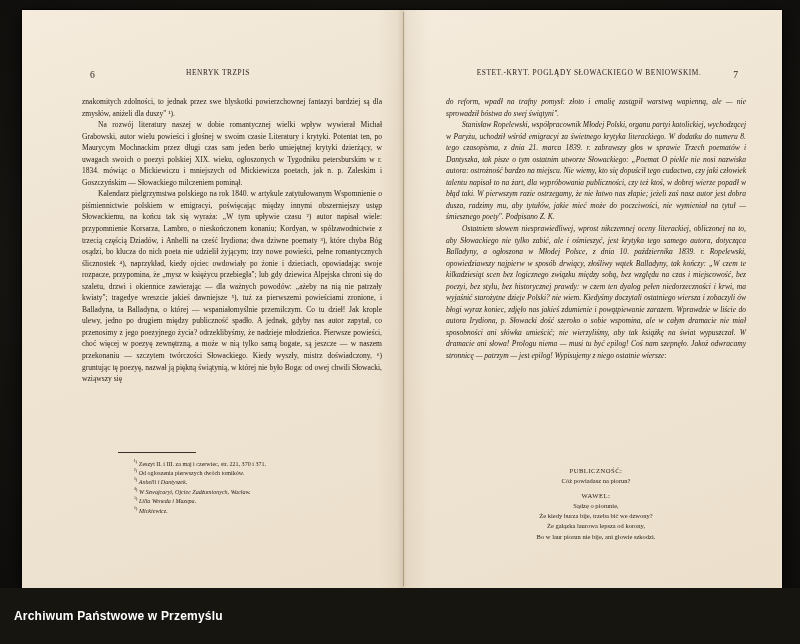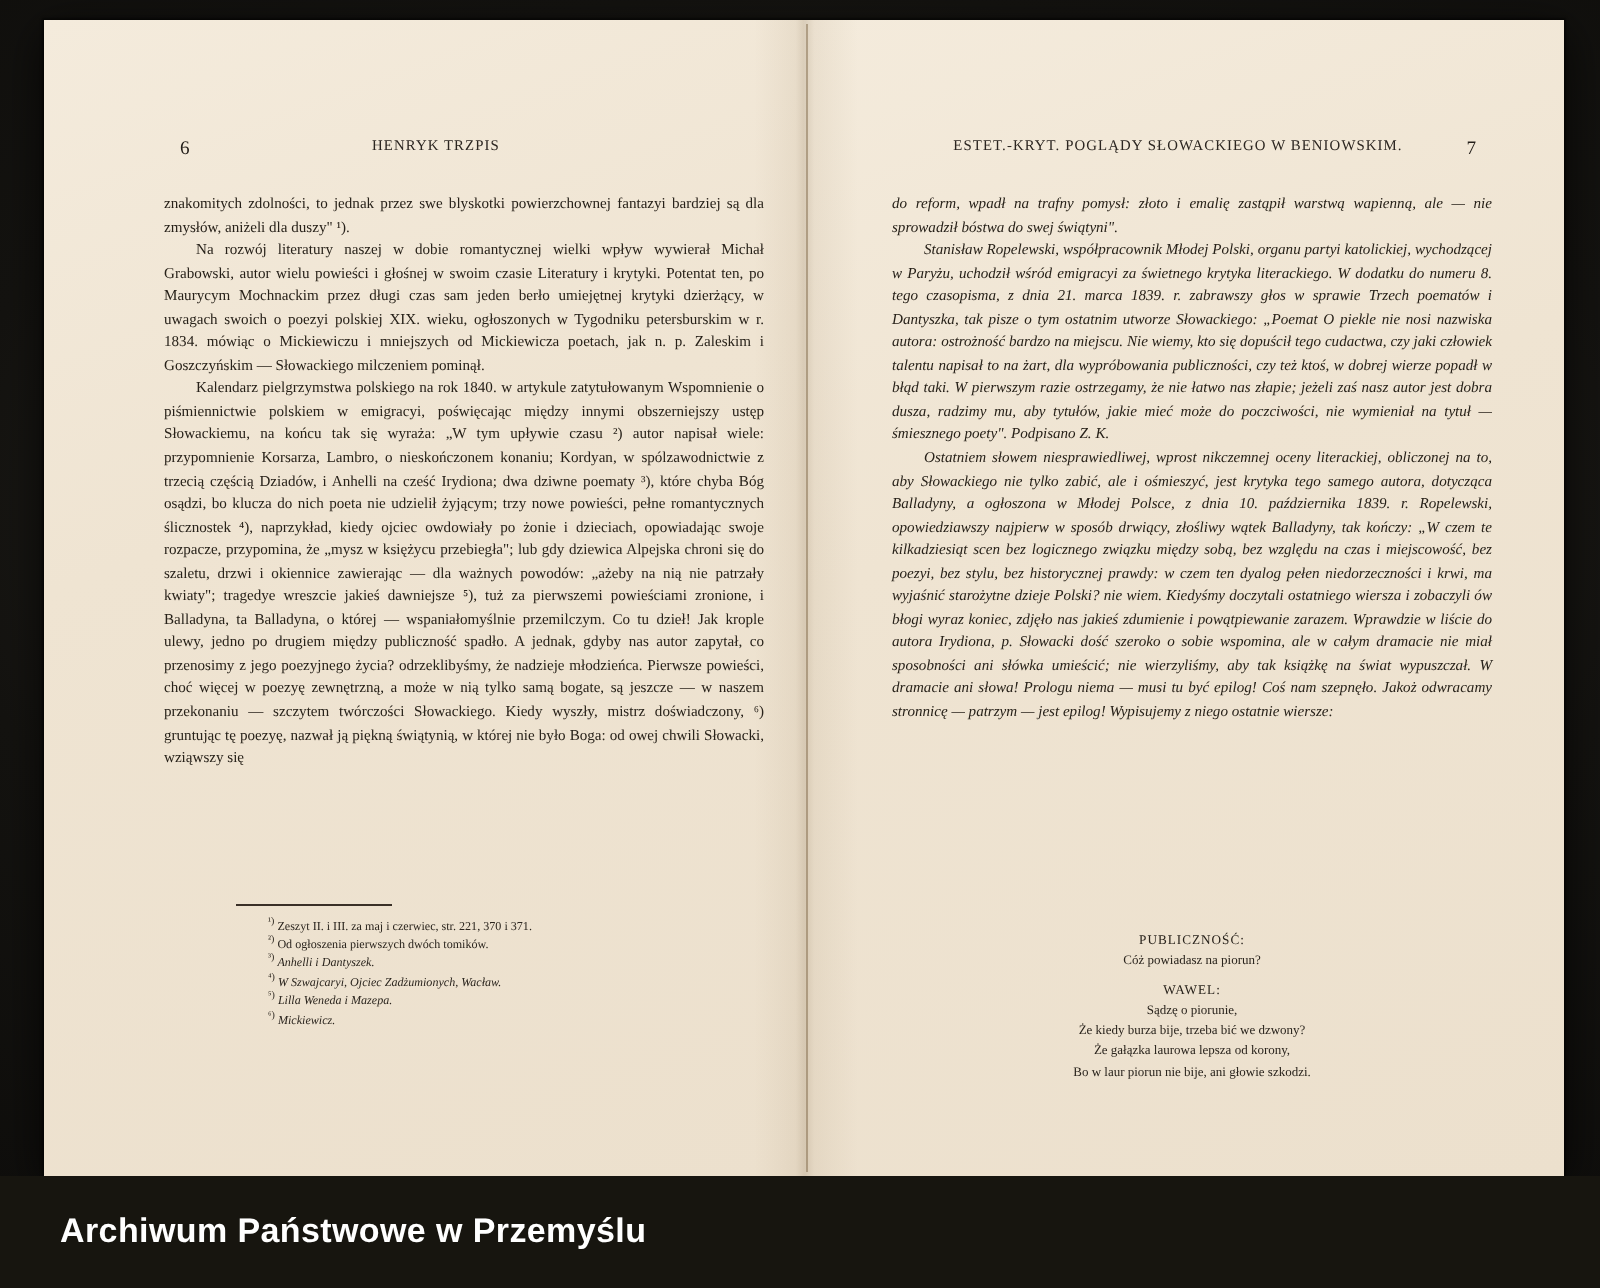--- a/index.html
+++ b/index.html
@@ -202,24 +202,24 @@
     position: absolute;
     left: 0;
     bottom: 0;
     width: 800px;
     height: 56px;
     background: #17150f;
     display: flex;
     align-items: center;
   }
   #watermark-text {
-    margin-left: 30px;
+    margin-left: 14px;
     color: #ffffff;
     font-family: "Liberation Sans", sans-serif;
-    font-size: 17px;
+    font-size: 12px;
     font-weight: bold;
     letter-spacing: .2px;
   }
 </style>
 </head>
 <body>
 
 <div id="viewer">
 
   <div id="backdrop"></div>

